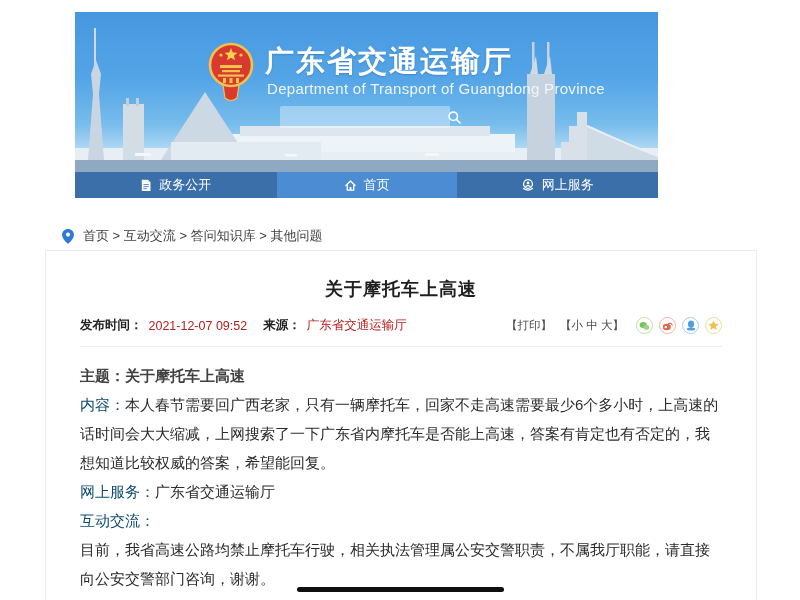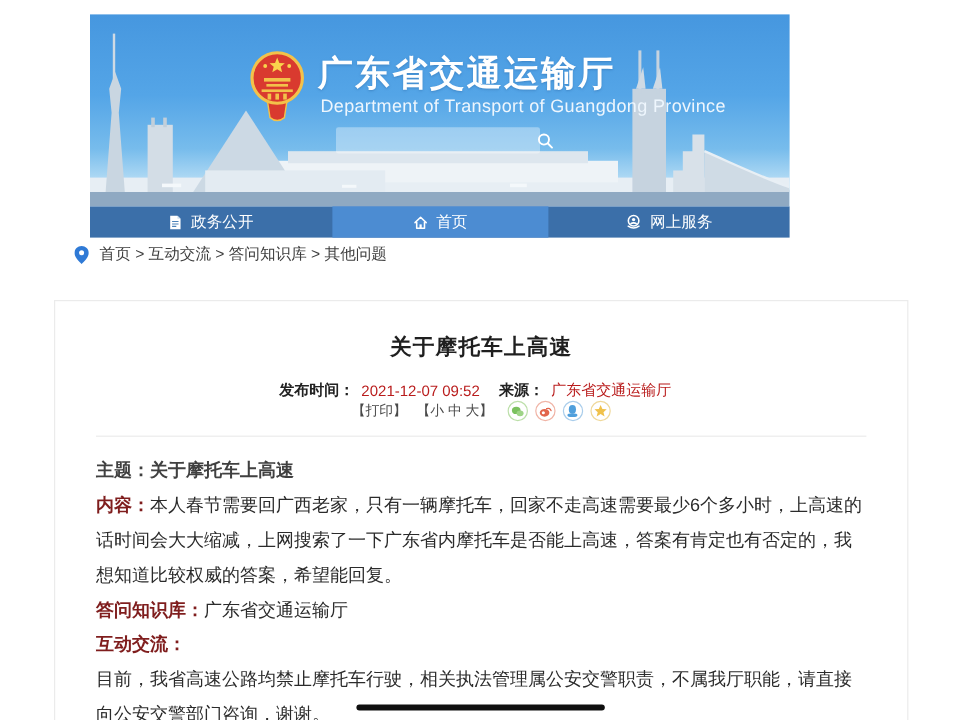--- a/index.html
+++ b/index.html
@@ -40,56 +40,56 @@
     background:#3b6fa9;display:flex;
   }
   .nav-item{
     flex:1;display:flex;align-items:center;justify-content:center;gap:7px;
     color:#ffffff;font-size:13px;cursor:pointer;white-space:nowrap;
   }
   .nav-item.active{flex:0 0 180px;background:#4c8cd2;}
   .nav-item .ni{display:flex;align-items:center;}
   
   .breadcrumb{
-    position:absolute;left:62px;top:203px;display:flex;align-items:center;gap:9px;
+    position:absolute;left:62px;top:227px;display:flex;align-items:center;gap:9px;
     font-size:13px;color:#3d3d3d;
   }
   
   .card{
     position:absolute;left:45px;top:250px;width:712px;height:354px;
     box-sizing:border-box;border:1px solid #ebebeb;background:#fff;
     padding:0 34px;
   }
   .article-title{
     margin:26px 0 0 0;text-align:center;
     font-size:18px;font-weight:700;color:#1f1f1f;letter-spacing:1px;
   }
   .meta-row{
     margin-top:16px;display:flex;justify-content:space-between;align-items:center;
-    font-size:12.5px;color:#333;padding-bottom:12px;border-bottom:1px solid #ececec;flex-direction:column;
+    font-size:12.5px;color:#333;padding-bottom:12px;border-bottom:1px solid #ececec;
   }
   .meta-left{display:flex;align-items:center;gap:6px;white-space:nowrap;}
   .meta-left .lbl{font-weight:700;color:#222;}
   .meta-left .val{color:#b91c1c;margin-right:10px;}
   .meta-right{display:flex;align-items:center;gap:8px;}
   .meta-right .tool{font-size:11.5px;color:#4a4a4a;cursor:pointer;white-space:nowrap;}
   .share-icons{display:flex;align-items:center;gap:6px;margin-left:4px;}
   .share-circle{
     width:17px;height:17px;border-radius:50%;background:#fff;
     display:flex;align-items:center;justify-content:center;cursor:pointer;box-sizing:border-box;
   }
   .sc-wechat{border:1px solid #bcdfa9;}
   .sc-weibo{border:1px solid #f0b4a6;}
   .sc-qq{border:1px solid #a9cdeb;}
   .sc-qzone{border:1px solid #efd89a;}
   
   .article-body{margin-top:14px;font-size:15px;line-height:29px;color:#2b2b2b;}
   .article-body p{margin:0;}
   .p-subject{font-weight:700;color:#404040;}
-  .b-label{font-weight:700;color:#7f1d1d;}
+  .b-label{font-weight:400;color:#0c4a6e;}
   .p-reply-unit{margin-top:8px;}
   
   .bottom-bar{
     position:absolute;left:297px;top:587px;width:207px;height:5px;
     background:#0f0f0f;border-radius:3px;
   }
 </style>
 </head>
 <body>
 
@@ -240,19 +240,19 @@
             <polygon points="5.5,0.5 7,3.8 10.6,4.1 7.9,6.5 8.8,10 5.5,8.1 2.2,10 3.1,6.5 0.4,4.1 4,3.8" fill="#f0c14b"></polygon>
           </svg>
         </span>
       </span>
     </div>
   </div>
 
   <div class="article-body">
     <p class="p-subject"><span>主题：</span><span>关于摩托车上高速</span></p>
     <p><span class="b-label">内容：</span><span>本人春节需要回广西老家，只有一辆摩托车，回家不走高速需要最少6个多小时，上高速的话时间会大大缩减，上网搜索了一下广东省内摩托车是否能上高速，答案有肯定也有否定的，我想知道比较权威的答案，希望能回复。</span></p>
-    <p class="p-reply-unit"><span class="b-label">答问知识库：</span><span>广东省交通运输厅</span></p>
+    <p class="p-reply-unit"><span class="b-label">网上服务：</span><span>广东省交通运输厅</span></p>
     <p><span class="b-label">互动交流：</span></p>
     <p>目前，我省高速公路均禁止摩托车行驶，相关执法管理属公安交警职责，不属我厅职能，请直接向公安交警部门咨询，谢谢。</p>
   </div>
 </div>
 
 <div class="bottom-bar"></div>
 
 </body></html>

